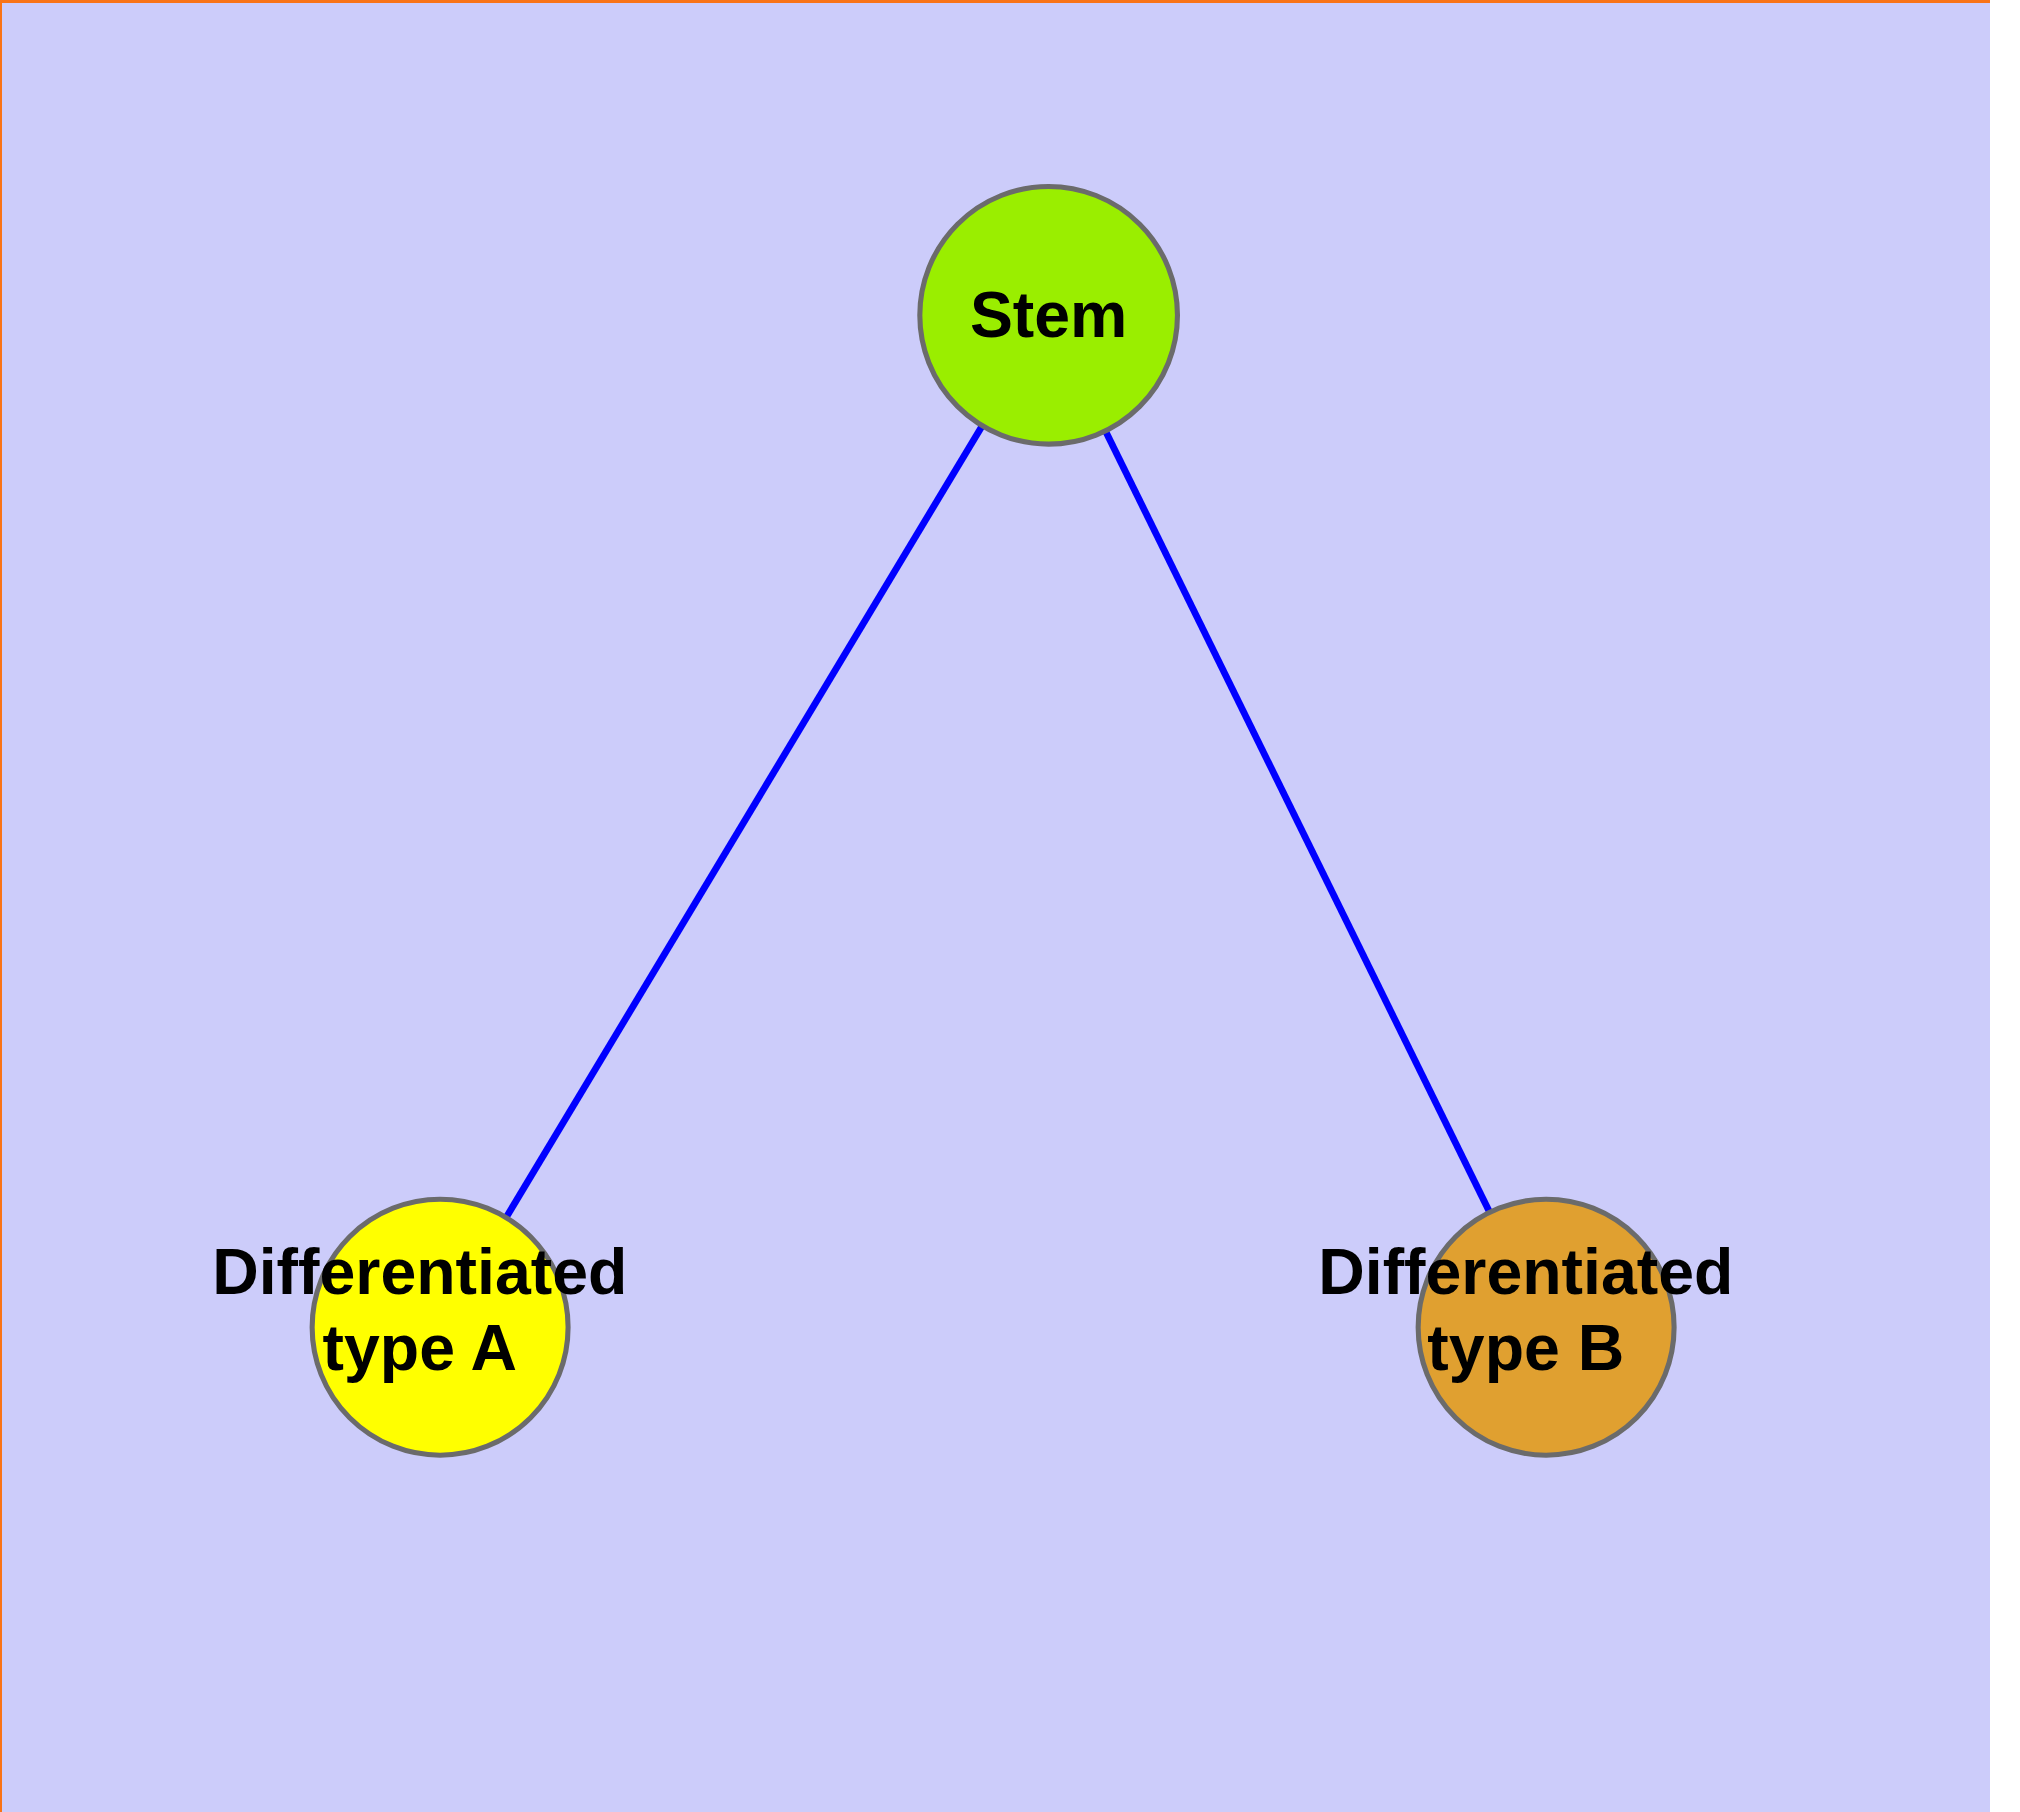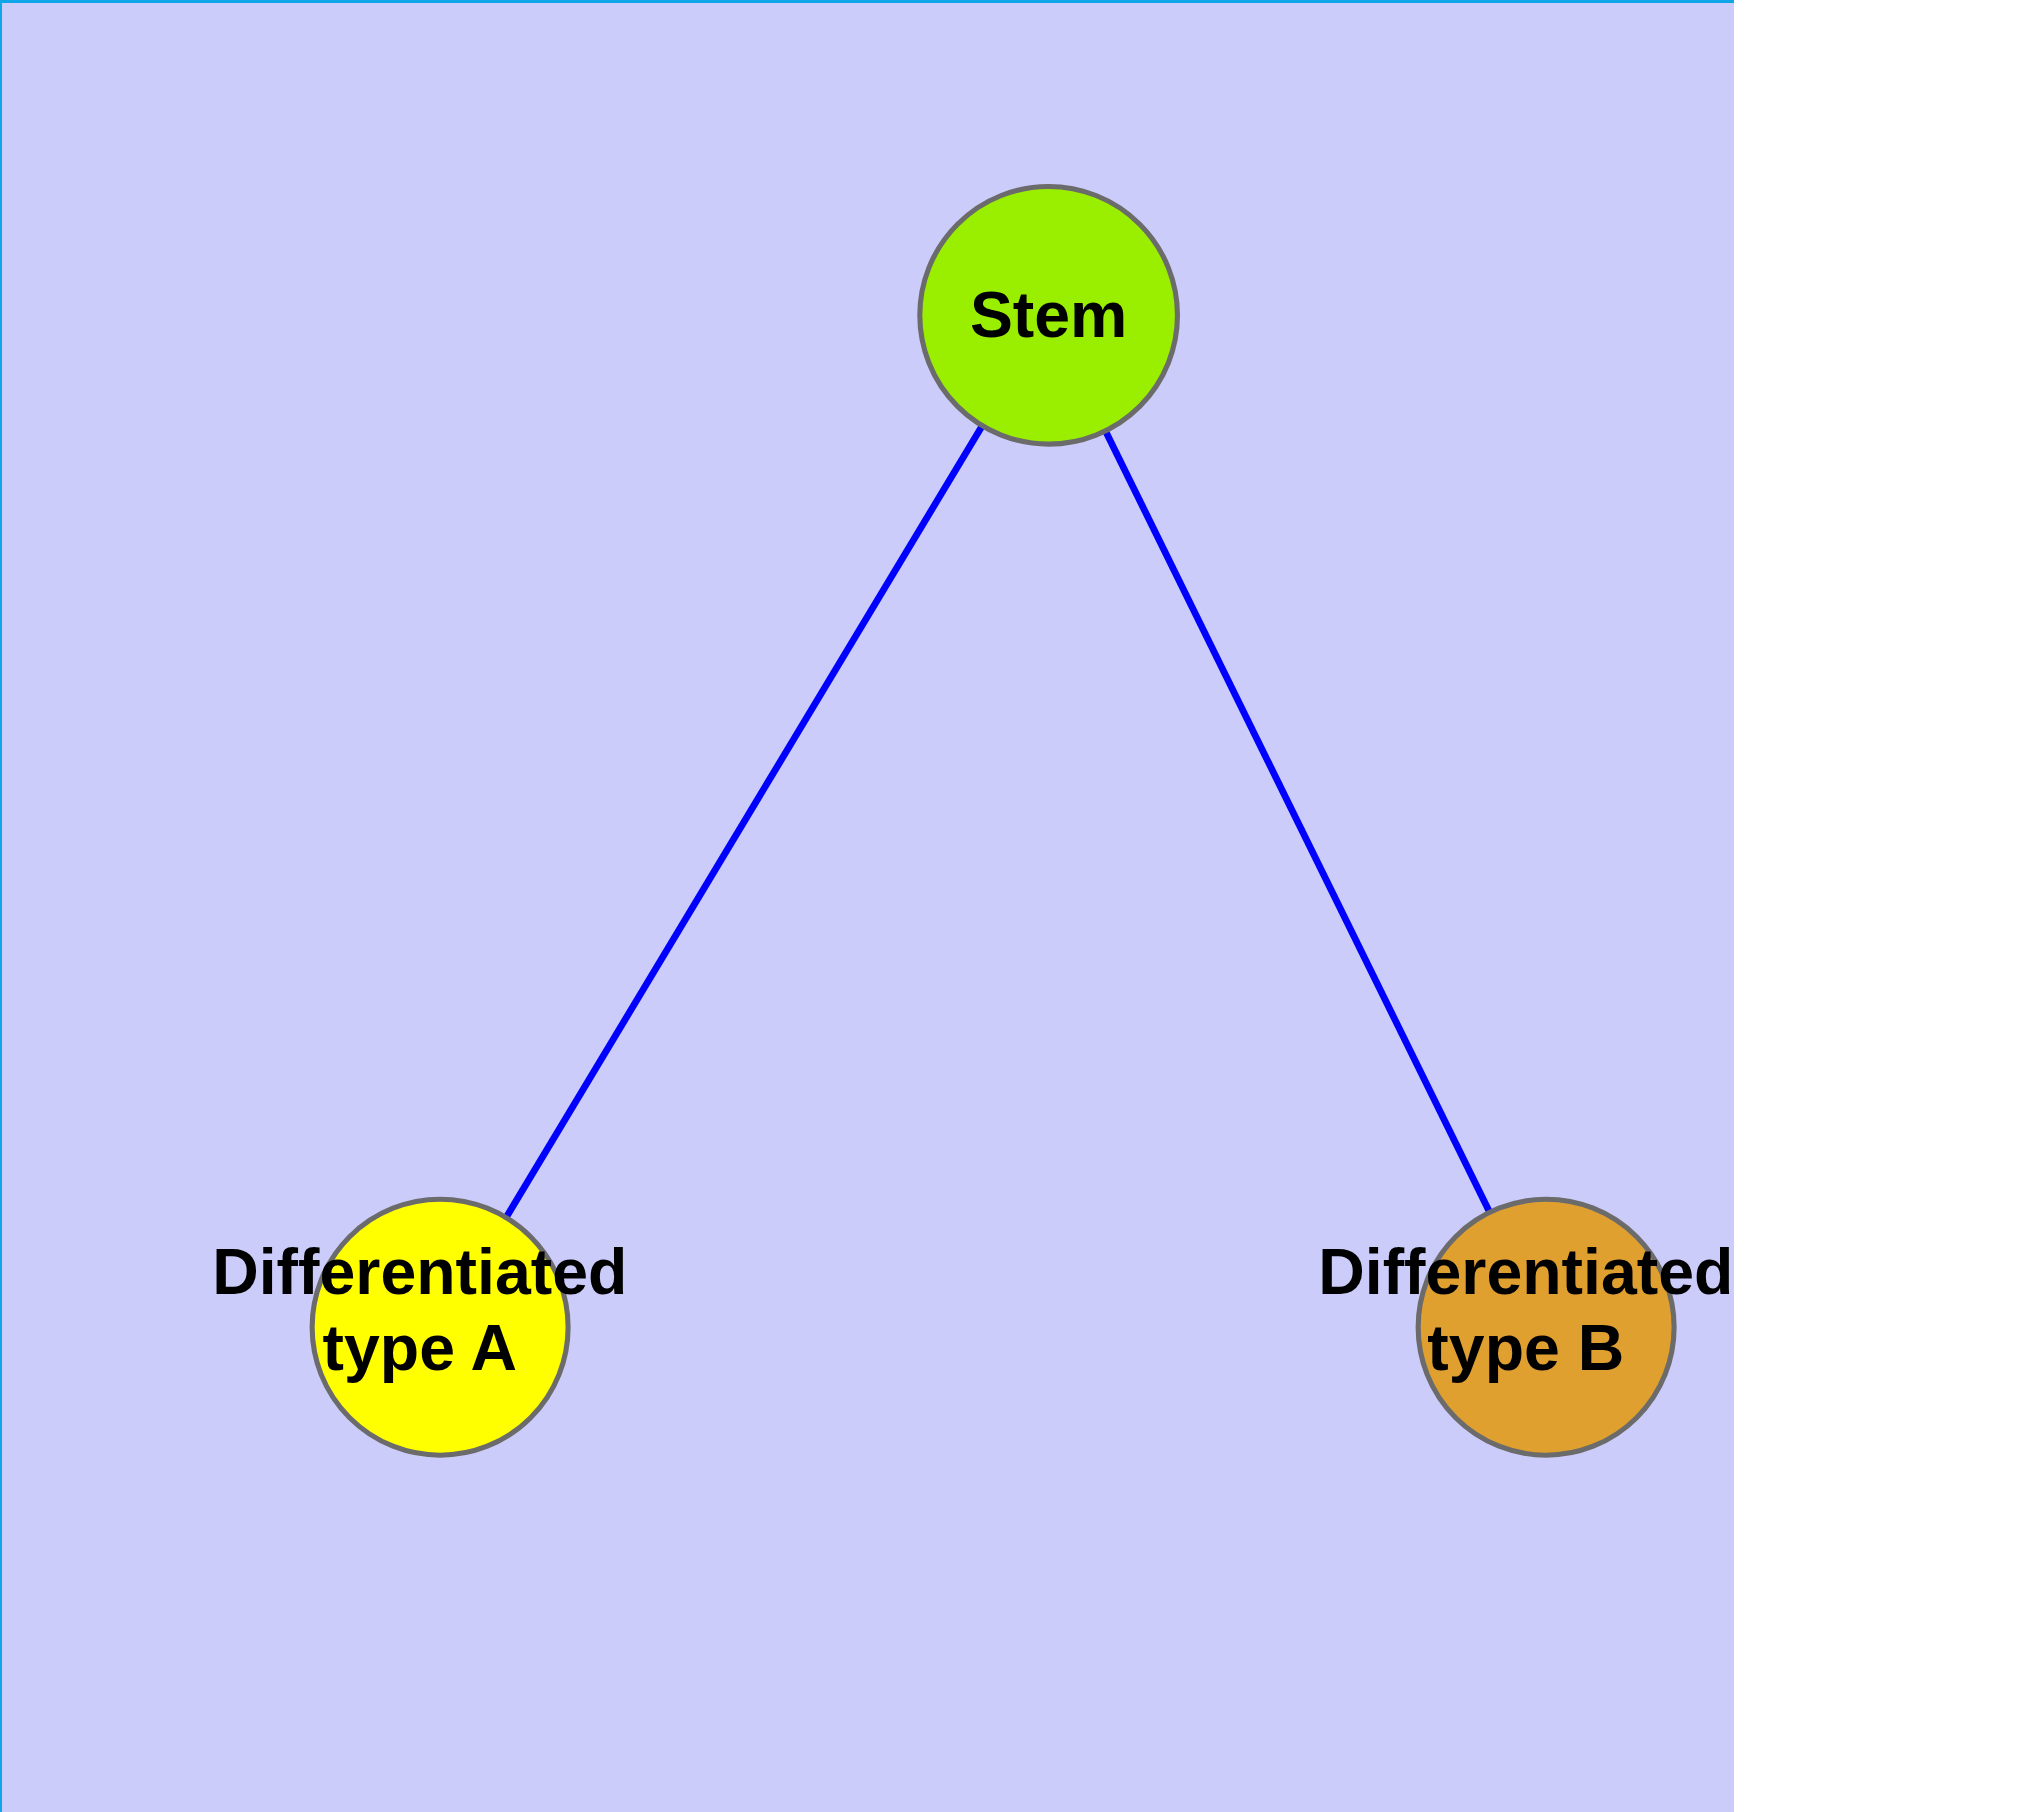--- a/index.html
+++ b/index.html
@@ -46,21 +46,21 @@
     font-weight: bold;
     font-size: 76px;
     fill: #000000;
     text-anchor: middle;
     dominant-baseline: middle;
   }
 </style>
 </head>
 <body>
 
-<div id="canvas" style="width: 1734px; height: 1812px; background: #0ea5e9;">
+<div id="canvas" style="width: 1990px; height: 1812px; background: #f97316;">
   <div id="plot-area" style="background: rgb(204, 204, 250);"></div>
 
   <svg id="graph-svg" viewBox="0 0 2384 2138" xmlns="http://www.w3.org/2000/svg">
 
     <g>
       <line class="edge-line" x1="1170.0058116717858" y1="483.4081627630748" x2="585.4788484179971" y2="1455.4488231043335" style="stroke: rgb(0, 0, 255); stroke-width: 8;"></line>
       <line class="edge-line" x1="1294.3547871000223" y1="488.66374071111863" x2="1767.0864035699778" y2="1450.233672678967" style="stroke: rgb(0, 0, 255); stroke-width: 8;"></line>
     </g>
 
     <g>

